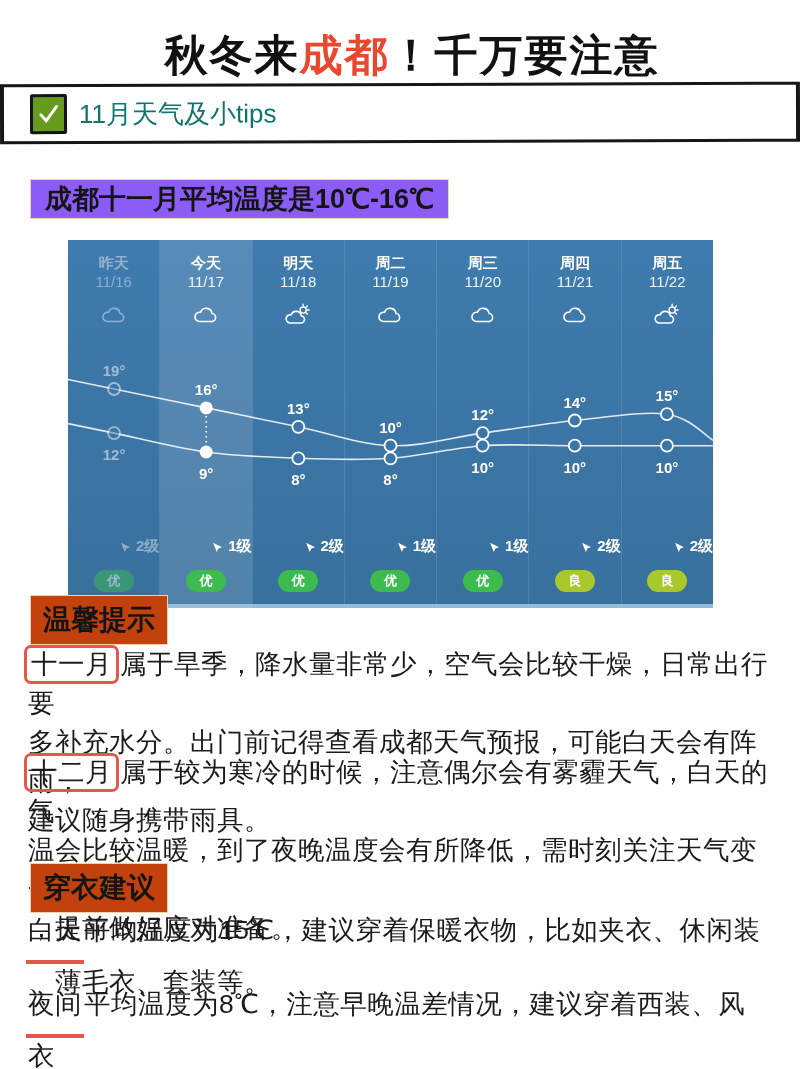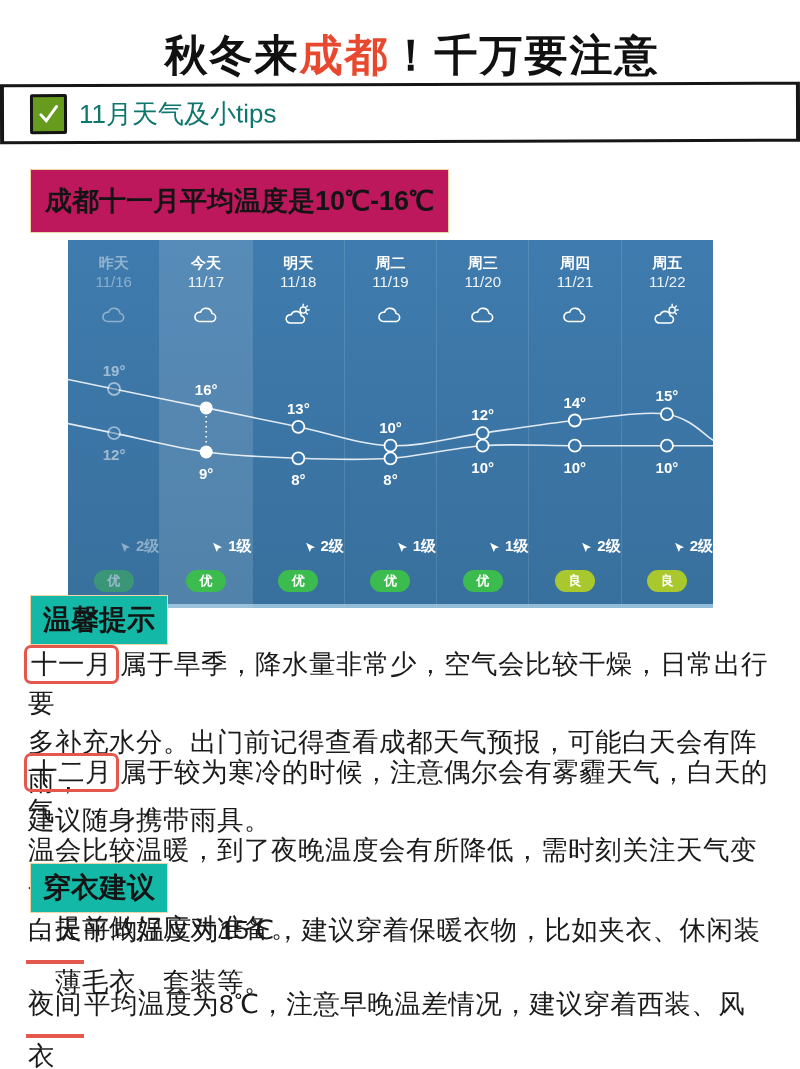--- a/index.html
+++ b/index.html
@@ -15,23 +15,23 @@
   .strip{position:absolute;top:83px;left:0;width:800px;height:60px;box-sizing:border-box;
          border-top:3px solid #161616;border-bottom:3px solid #161616;
          border-left:4px solid #161616;border-right:4px solid #161616;
          background:#fff;display:flex;align-items:center;padding-left:26px;gap:12px;
          transform:rotate(-0.18deg);}
   .checkbox{width:37px;height:40px;background:#679b1e;border:3px solid #141414;border-radius:2px;
             display:flex;align-items:center;justify-content:center;box-sizing:border-box;}
   .strip-label{font-size:26px;font-weight:400;color:#0f766e;}
 
   
-  .banner{position:absolute;left:30px;top:169px;background:#be185d;border:1px solid #f3d3a6;
-          padding:13px 14px;font-size:27px;font-weight:700;color:#141414;}
-  .section-head{position:absolute;left:30px;background:#14b8a6;border:1px solid #f3d3a6;
+  .banner{position:absolute;left:30px;top:179px;background:#8b5cf6;border:1px solid #f3d3a6;
+          padding:1px 14px;font-size:27px;font-weight:700;color:#141414;}
+  .section-head{position:absolute;left:30px;background:#c2410c;border:1px solid #f3d3a6;
           padding:5px 12px;font-size:28px;font-weight:700;color:#141414;}
 
   
   .widget{position:absolute;left:68px;top:240px;width:645px;height:368px;
           background:linear-gradient(180deg,#3f7bae 0%,#38709d 100%);overflow:hidden;}
   .widget::after{content:'';position:absolute;left:0;right:0;bottom:0;height:4px;
           background:rgba(178,213,236,0.75);}
   .today-highlight{position:absolute;top:0;bottom:0;left:92px;width:92px;
           background:rgba(255,255,255,0.13);}
   #weather-columns{position:absolute;inset:0;display:flex;}

